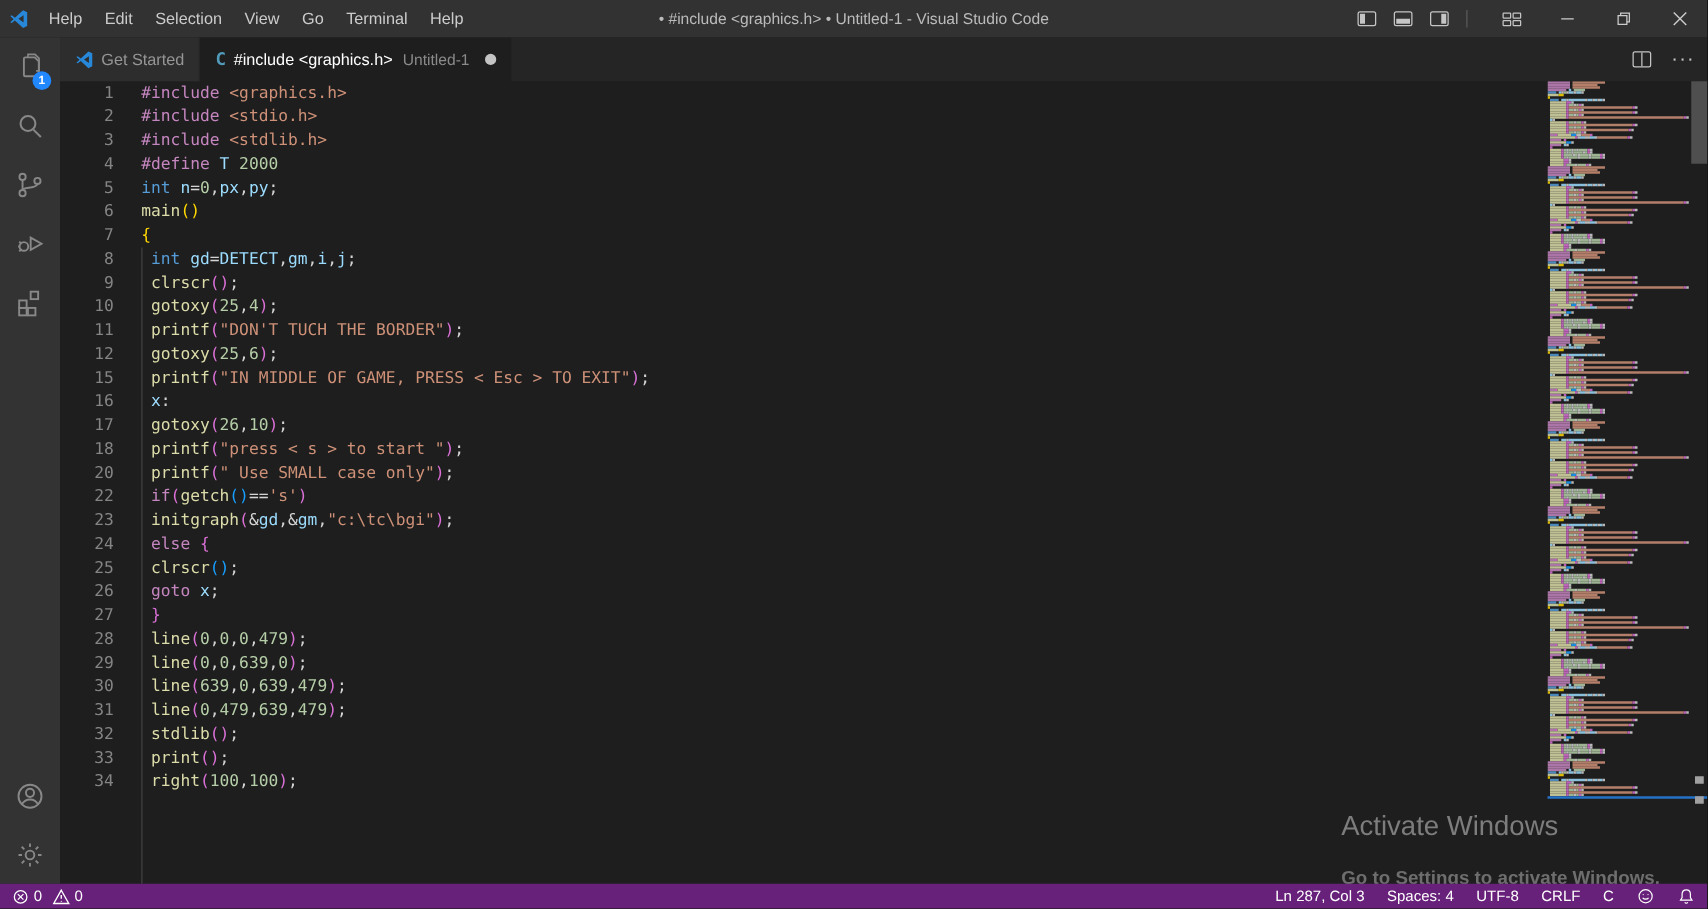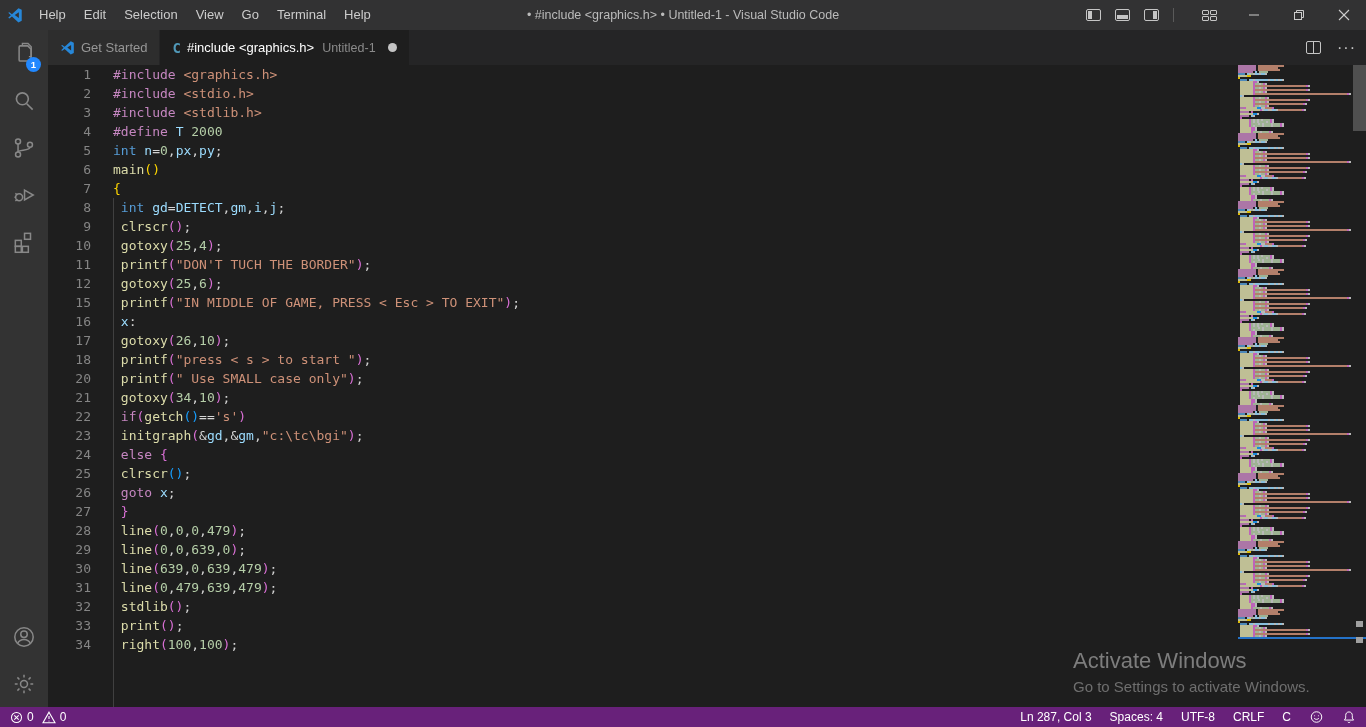--- a/index.html
+++ b/index.html
@@ -67,21 +67,21 @@
   #minimap { position:absolute; left:1238px; top:65px; width:114px; height:572px; overflow:hidden; opacity:.85; }
   .mm-row { height:2px; white-space:nowrap; font-size:0; }
   .mm-row i { display:inline-block; height:1.5px; vertical-align:top; }
   #minimap-endline { position:absolute; left:1238px; top:637px; width:128px; height:2px; background:#2472c8; }
   #scrollbar { position:absolute; left:1352px; top:65px; width:14px; height:642px; }
   #scroll-slider { position:absolute; left:1px; top:0; width:13px; height:66px; background:#4f4f4f; }
   .ruler-marker { position:absolute; width:7px; height:6px; background:#a0a0a0; }
   
   #watermark { position:absolute; left:1073px; top:648px; color:#777777; }
   #watermark .wm-title { font-size:22px; color:#7d7d7d; }
-  #watermark .wm-sub { font-size:15px; color:#6e6e6e; margin-top:4px; }
+  #watermark .wm-sub { font-size:15px; color:#6e6e6e; margin-top:20px;font-weight:bold; }
   
   #statusbar { position:absolute; left:0; top:707px; width:1366px; height:20px;
     background:var(--c-statusBar,#68217a); color:#ffffff; display:flex; align-items:center;
     font-size:12px; padding:0 10px; }
   .sb-left { display:flex; align-items:center; gap:4px; }
   .sb-group { display:flex; align-items:center; gap:4px; margin-right:6px; }
   .sb-right { margin-left:auto; display:flex; align-items:center; gap:18px; }
   .sb-item { white-space:nowrap; }
   svg.ico { display:block; }
 </style>
@@ -235,21 +235,20 @@
       <div class="code-line"><span class="ln">8</span><span class="lc"><span class="tok-pl"> </span><span class="tok-ty">int</span><span class="tok-pl"> </span><span class="tok-var">gd</span><span class="tok-pl">=</span><span class="tok-var">DETECT</span><span class="tok-pl">,</span><span class="tok-var">gm</span><span class="tok-pl">,</span><span class="tok-var">i</span><span class="tok-pl">,</span><span class="tok-var">j</span><span class="tok-pl">;</span></span></div>
       <div class="code-line"><span class="ln">9</span><span class="lc"><span class="tok-pl"> </span><span class="tok-fn">clrscr</span><span class="tok-b2">()</span><span class="tok-pl">;</span></span></div>
       <div class="code-line"><span class="ln">10</span><span class="lc"><span class="tok-pl"> </span><span class="tok-fn">gotoxy</span><span class="tok-b2">(</span><span class="tok-num">25</span><span class="tok-pl">,</span><span class="tok-num">4</span><span class="tok-b2">)</span><span class="tok-pl">;</span></span></div>
       <div class="code-line"><span class="ln">11</span><span class="lc"><span class="tok-pl"> </span><span class="tok-fn">printf</span><span class="tok-b2">(</span><span class="tok-str">"DON'T TUCH THE BORDER"</span><span class="tok-b2">)</span><span class="tok-pl">;</span></span></div>
       <div class="code-line"><span class="ln">12</span><span class="lc"><span class="tok-pl"> </span><span class="tok-fn">gotoxy</span><span class="tok-b2">(</span><span class="tok-num">25</span><span class="tok-pl">,</span><span class="tok-num">6</span><span class="tok-b2">)</span><span class="tok-pl">;</span></span></div>
       <div class="code-line"><span class="ln">15</span><span class="lc"><span class="tok-pl"> </span><span class="tok-fn">printf</span><span class="tok-b2">(</span><span class="tok-str">"IN MIDDLE OF GAME, PRESS &lt; Esc &gt; TO EXIT"</span><span class="tok-b2">)</span><span class="tok-pl">;</span></span></div>
       <div class="code-line"><span class="ln">16</span><span class="lc"><span class="tok-pl"> </span><span class="tok-var">x</span><span class="tok-pl">:</span></span></div>
       <div class="code-line"><span class="ln">17</span><span class="lc"><span class="tok-pl"> </span><span class="tok-fn">gotoxy</span><span class="tok-b2">(</span><span class="tok-num">26</span><span class="tok-pl">,</span><span class="tok-num">10</span><span class="tok-b2">)</span><span class="tok-pl">;</span></span></div>
       <div class="code-line"><span class="ln">18</span><span class="lc"><span class="tok-pl"> </span><span class="tok-fn">printf</span><span class="tok-b2">(</span><span class="tok-str">"press &lt; s &gt; to start "</span><span class="tok-b2">)</span><span class="tok-pl">;</span></span></div>
       <div class="code-line"><span class="ln">20</span><span class="lc"><span class="tok-pl"> </span><span class="tok-fn">printf</span><span class="tok-b2">(</span><span class="tok-str">" Use SMALL case only"</span><span class="tok-b2">)</span><span class="tok-pl">;</span></span></div>
-      <div class="code-line"><span class="ln">21</span><span class="lc"><span class="tok-pl"> </span><span class="tok-fn">gotoxy</span><span class="tok-b2">(</span><span class="tok-num">34</span><span class="tok-pl">,</span><span class="tok-num">10</span><span class="tok-b2">)</span><span class="tok-pl">;</span></span></div>
       <div class="code-line"><span class="ln">22</span><span class="lc"><span class="tok-pl"> </span><span class="tok-kw">if</span><span class="tok-b2">(</span><span class="tok-fn">getch</span><span class="tok-b3">()</span><span class="tok-pl">==</span><span class="tok-str">'s'</span><span class="tok-b2">)</span></span></div>
       <div class="code-line"><span class="ln">23</span><span class="lc"><span class="tok-pl"> </span><span class="tok-fn">initgraph</span><span class="tok-b2">(</span><span class="tok-pl">&amp;</span><span class="tok-var">gd</span><span class="tok-pl">,&amp;</span><span class="tok-var">gm</span><span class="tok-pl">,</span><span class="tok-str">"c:\tc\bgi"</span><span class="tok-b2">)</span><span class="tok-pl">;</span></span></div>
       <div class="code-line"><span class="ln">24</span><span class="lc"><span class="tok-pl"> </span><span class="tok-kw">else</span><span class="tok-pl"> </span><span class="tok-b2">{</span></span></div>
       <div class="code-line"><span class="ln">25</span><span class="lc"><span class="tok-pl"> </span><span class="tok-fn">clrscr</span><span class="tok-b3">()</span><span class="tok-pl">;</span></span></div>
       <div class="code-line"><span class="ln">26</span><span class="lc"><span class="tok-pl"> </span><span class="tok-kw">goto</span><span class="tok-pl"> </span><span class="tok-var">x</span><span class="tok-pl">;</span></span></div>
       <div class="code-line"><span class="ln">27</span><span class="lc"><span class="tok-pl"> </span><span class="tok-b2">}</span></span></div>
       <div class="code-line"><span class="ln">28</span><span class="lc"><span class="tok-pl"> </span><span class="tok-fn">line</span><span class="tok-b2">(</span><span class="tok-num">0</span><span class="tok-pl">,</span><span class="tok-num">0</span><span class="tok-pl">,</span><span class="tok-num">0</span><span class="tok-pl">,</span><span class="tok-num">479</span><span class="tok-b2">)</span><span class="tok-pl">;</span></span></div>
       <div class="code-line"><span class="ln">29</span><span class="lc"><span class="tok-pl"> </span><span class="tok-fn">line</span><span class="tok-b2">(</span><span class="tok-num">0</span><span class="tok-pl">,</span><span class="tok-num">0</span><span class="tok-pl">,</span><span class="tok-num">639</span><span class="tok-pl">,</span><span class="tok-num">0</span><span class="tok-b2">)</span><span class="tok-pl">;</span></span></div>
       <div class="code-line"><span class="ln">30</span><span class="lc"><span class="tok-pl"> </span><span class="tok-fn">line</span><span class="tok-b2">(</span><span class="tok-num">639</span><span class="tok-pl">,</span><span class="tok-num">0</span><span class="tok-pl">,</span><span class="tok-num">639</span><span class="tok-pl">,</span><span class="tok-num">479</span><span class="tok-b2">)</span><span class="tok-pl">;</span></span></div>
       <div class="code-line"><span class="ln">31</span><span class="lc"><span class="tok-pl"> </span><span class="tok-fn">line</span><span class="tok-b2">(</span><span class="tok-num">0</span><span class="tok-pl">,</span><span class="tok-num">479</span><span class="tok-pl">,</span><span class="tok-num">639</span><span class="tok-pl">,</span><span class="tok-num">479</span><span class="tok-b2">)</span><span class="tok-pl">;</span></span></div>

